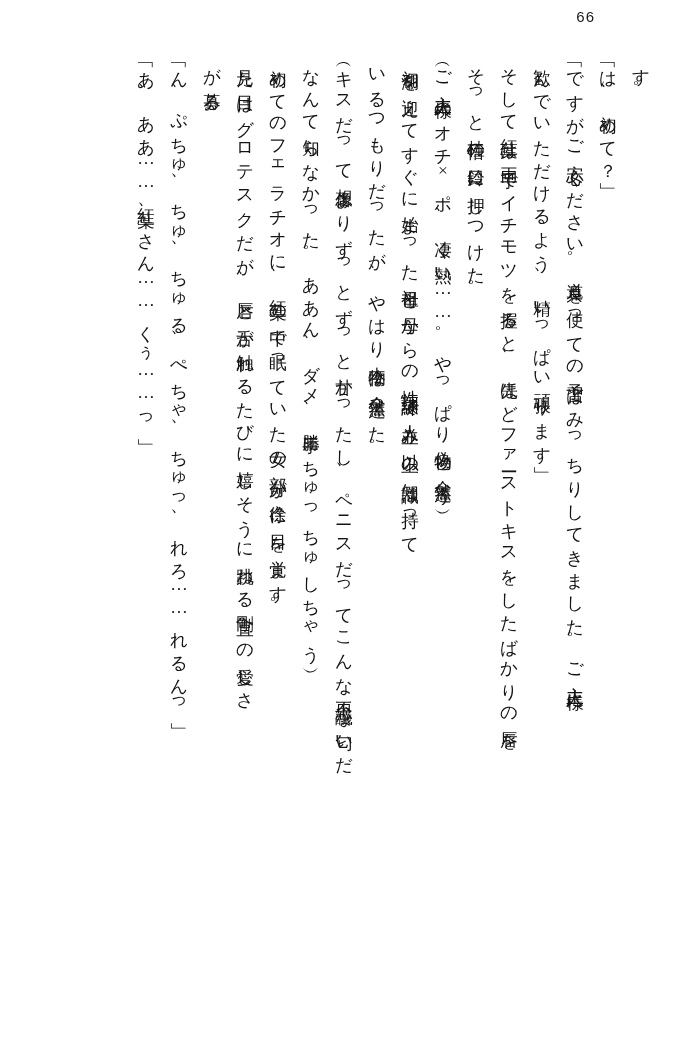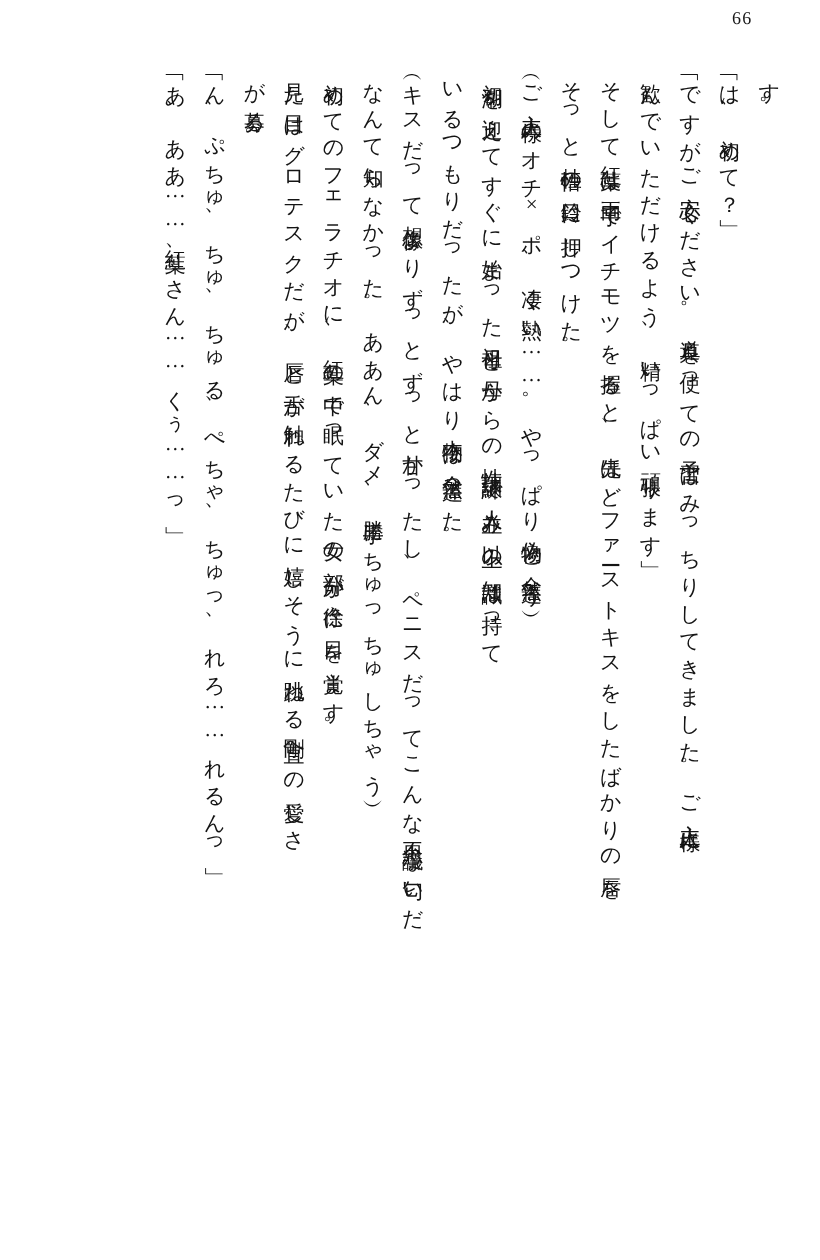--- a/index.html
+++ b/index.html
@@ -17,25 +17,25 @@
   .page {
     position: relative;
     width: 683px;
     height: 1050px;
     box-sizing: border-box;
     background: #ffffff;
   }
   .page-number {
     position: absolute;
     top: 8px;
-    right: 56px;
+    right: 88px;
     font-size: 15px;
     letter-spacing: 1px;
     color: #1a1a1a;
-    font-family: Liberation Serif, serif;
+    font-family: Liberation Sans, sans-serif;
   }
   .text-block {
     position: absolute;
     top: 56px;
     left: 30px;
     right: 34px;
     bottom: 24px;
     display: flex;
     flex-direction: row-reverse;
     justify-content: flex-start;

